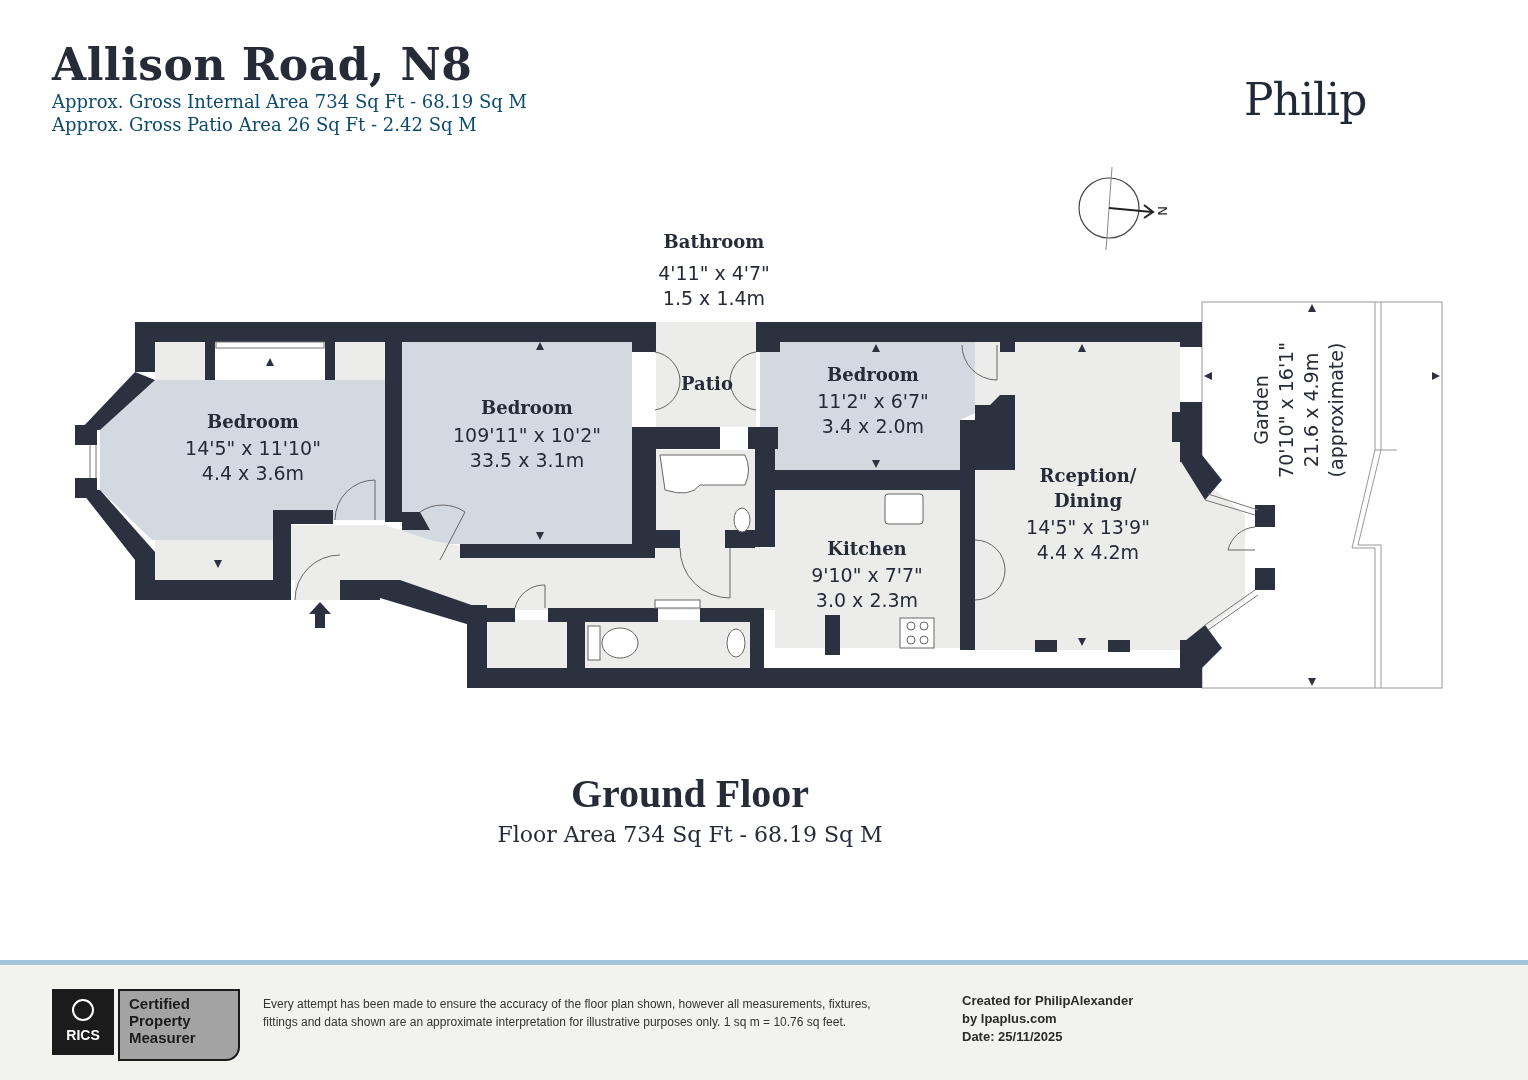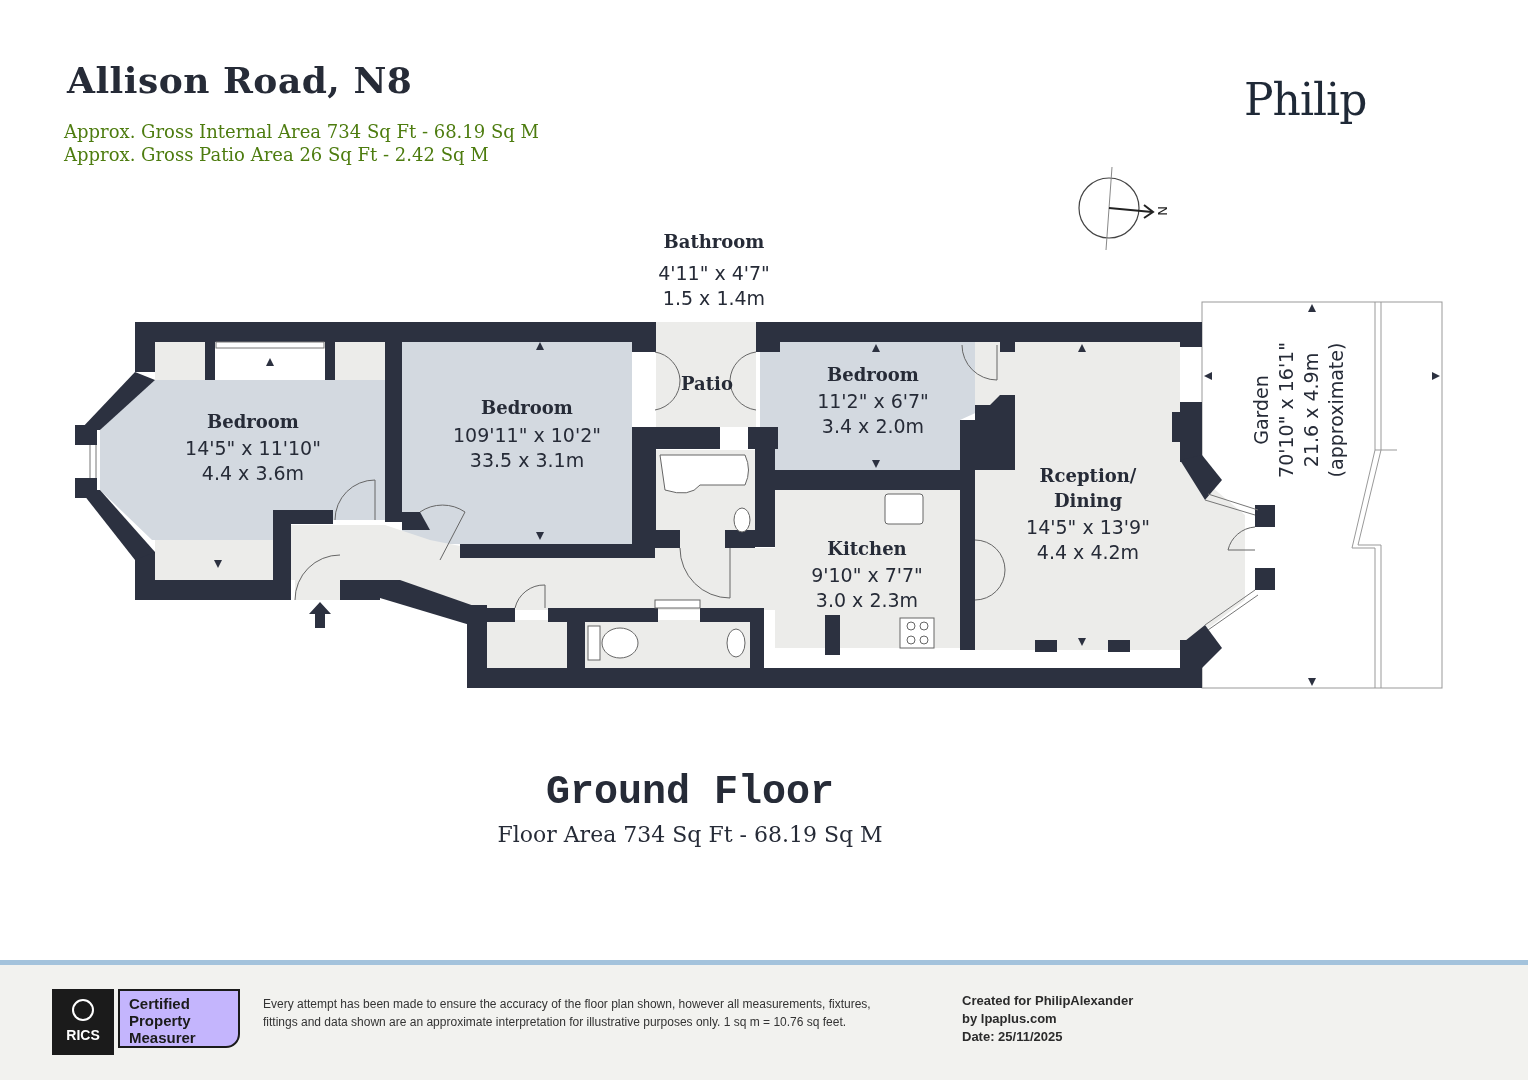--- a/index.html
+++ b/index.html
@@ -1,36 +1,36 @@
 <!DOCTYPE html>
 <html><head>
 <meta charset="utf-8">
 <style>
   html, body { margin:0; padding:0; }
   body { width:1528px; height:1080px; position:relative; background:#ffffff; overflow:hidden;
          font-family:"DejaVu Sans", sans-serif; color:#262b37; }
   .header { position:absolute; left:52px; top:40px; }
-  .title { font-family:"DejaVu Serif", serif; font-size:36px; font-weight:bold; color:#262b37; letter-spacing:0.5px; line-height:50px; margin:15px; }
-  .subline { font-family:"DejaVu Serif", serif; font-size:18px; color:#4d7c0f; line-height:23px;margin-left:12px; }
+  .title { font-family:"DejaVu Serif", serif; font-size:44px; font-weight:bold; color:#262b37; letter-spacing:0.5px; line-height:50px; margin:0; }
+  .subline { font-family:"DejaVu Serif", serif; font-size:18px; color:#0c4a6e; line-height:23px; }
   .brand { position:absolute; left:1244px; top:44px;margin-top:32px; }
   .brand-1 { font-family:"DejaVu Serif", serif; font-size:44px; color:#1f2937; line-height:48px; letter-spacing:-1px; }
   .brand-2 { font-family:"DejaVu Serif", serif; font-size:44px; color:#5fa2db; line-height:48px; letter-spacing:-1px; }
   #plan { position:absolute; left:0; top:0; }
   .floor-title { position:absolute; left:0; width:1380px; top:770px; text-align:center;
-                 font-family:Liberation Mono, monospace; font-size:40px; font-weight:bold; color:#262b37; }
+                 font-family:Liberation Serif, serif; font-size:40px; font-weight:bold; color:#262b37; }
   .floor-area { position:absolute; left:0; width:1380px; top:822px; text-align:center;
                 font-family:"DejaVu Serif", serif; font-size:22px; color:#262b37; }
   .footer { position:absolute; left:0; top:960px; width:1528px; height:120px; background:#f2f2ef;
             border-top:5px solid #a4c3dc; box-sizing:border-box; }
   .rics { position:absolute; left:52px; top:24px; width:190px; height:66px; }
   .rics-black { position:absolute; left:0; top:0; width:62px; height:66px; background:#1b1b1b; color:#fff;
                 font-family:"Liberation Sans", sans-serif; font-weight:bold; font-size:14px; text-align:center; box-sizing:border-box; padding-top:38px; }
   .rics-lion { position:absolute; left:20px; top:10px; width:22px; height:22px; border-radius:50%; border:2px solid #fff; box-sizing:border-box; }
-  .rics-box { position:absolute; left:66px; top:0; width:122px; height:59px; border:2px solid #1b1b1b; border-bottom-right-radius:14px;
-              background:#c4b5fd; box-sizing:border-box; padding:4px 0 0 9px; font-family:"Liberation Sans", sans-serif; font-weight:bold; font-size:15px; line-height:17px; color:#1b1b1b; }
+  .rics-box { position:absolute; left:66px; top:0; width:122px; height:72px; border:2px solid #1b1b1b; border-bottom-right-radius:14px;
+              background:#a3a3a3; box-sizing:border-box; padding:4px 0 0 9px; font-family:"Liberation Sans", sans-serif; font-weight:bold; font-size:15px; line-height:17px; color:#1b1b1b; }
   .disclaimer { position:absolute; left:263px; top:30px; width:680px; font-family:"Liberation Sans", sans-serif; font-size:12px; line-height:18px; color:#333; }
   .created { position:absolute; left:962px; top:27px; font-family:"Liberation Sans", sans-serif; font-weight:bold; font-size:13px; line-height:18px; color:#2b2b2b; }
   .tagline { position:absolute; left:1218px; top:22px; font-family:"DejaVu Sans", sans-serif; font-style:italic; font-size:40px; color:#b09f88; letter-spacing:1px; font-weight:200; }
   .room-name { font-family:"DejaVu Serif", serif; font-weight:bold; font-size:18px; fill:#262b37; }
   .room-dim { font-family:"DejaVu Sans", sans-serif; font-size:19px; fill:#262b37; }
 </style>
 </head>
 <body>
 
 <div class="header">

